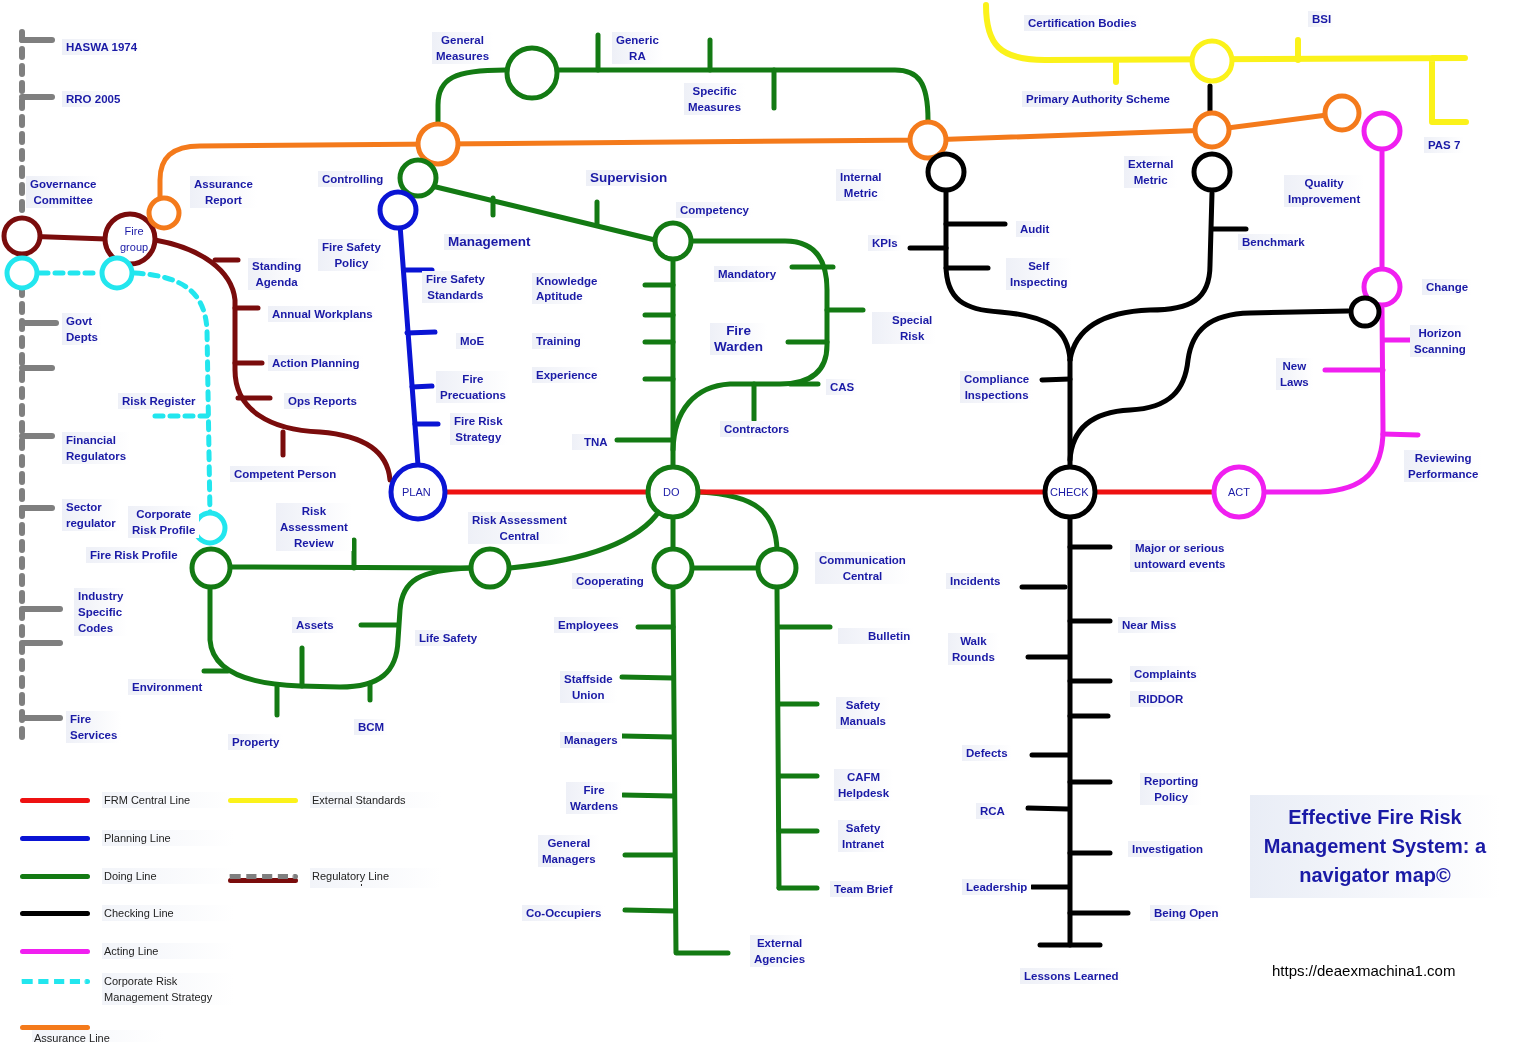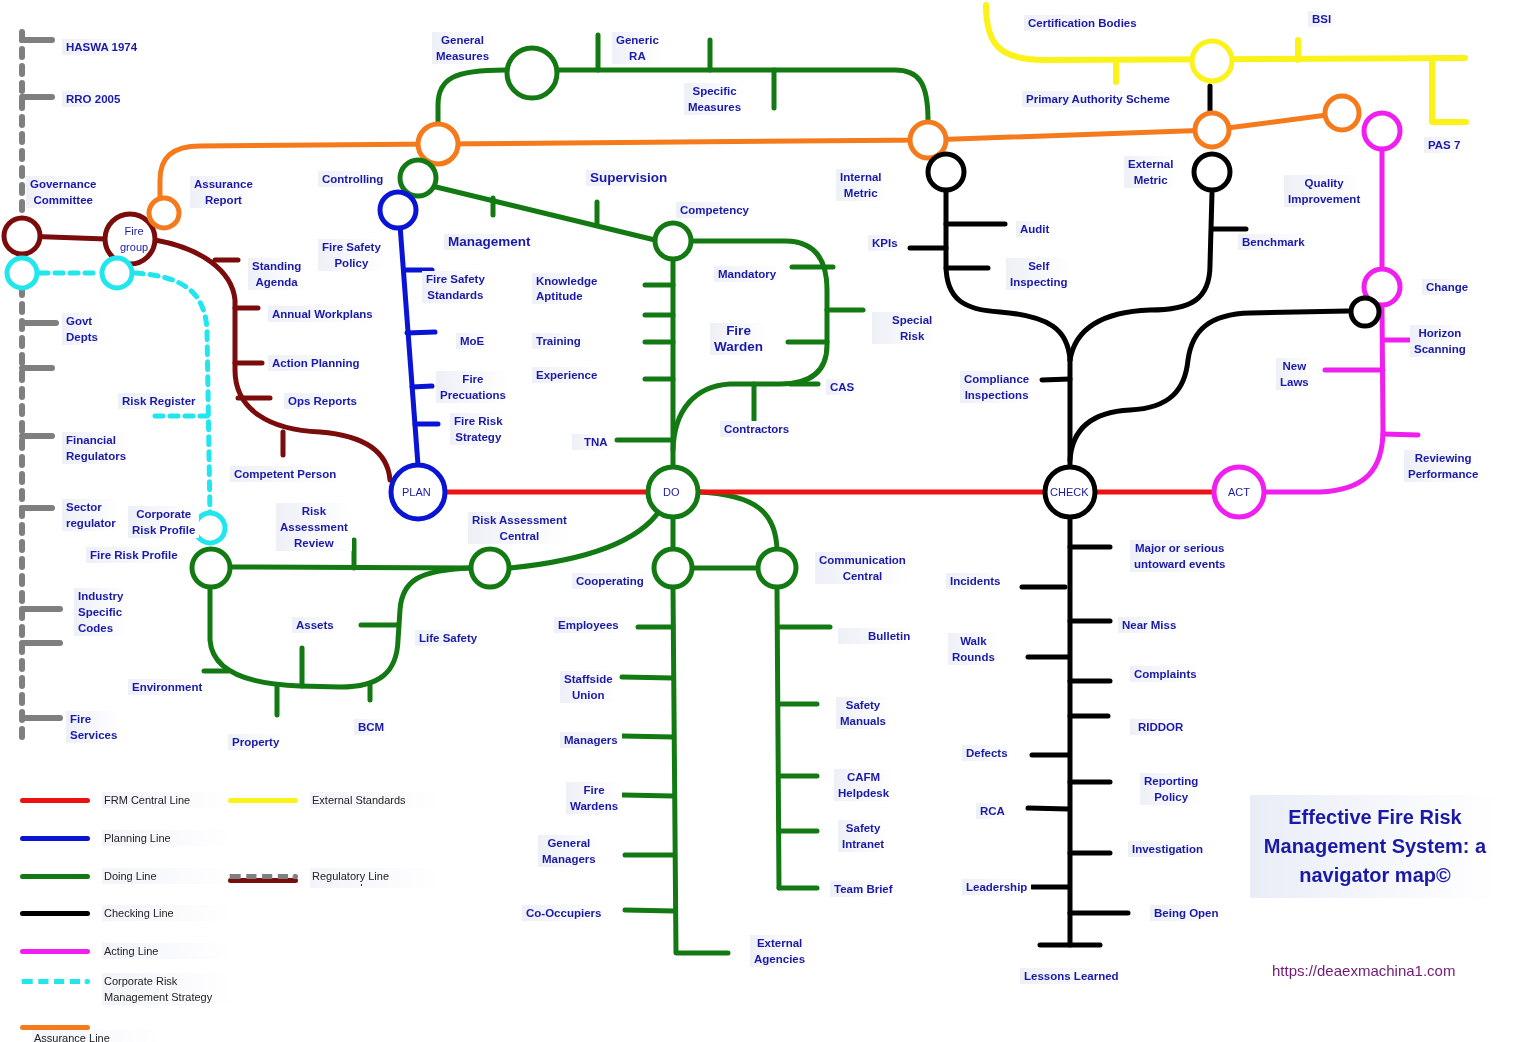--- a/index.html
+++ b/index.html
@@ -8,21 +8,21 @@
   .lbl { position: absolute; color: #1a1aa6; font-size: 11.5px; font-weight: bold; line-height: 16px; text-align: center; white-space: nowrap;
          background: linear-gradient(90deg, #eef0f7 0%, #ffffff 100%); padding: 0 4px; }
   .lbl.left { text-align: left; }
   .lbl.big { font-size: 13.5px; }
   .lbl.station { background: transparent; font-weight: normal; font-size: 11px; color: #1a1aa6; }
   .legend-item { position: absolute; display: flex; align-items: flex-start; }
   .legend-swatch { width: 70px; height: 0; margin-top: 6px; border-radius: 3px; }
   .legend-text { margin-left: 12px; font-size: 11px; color: #222; line-height: 16px; width: 130px; background: linear-gradient(90deg,#f2f4f9,#fff); padding-left: 2px; }
   #title-box { position: absolute; left: 1250px; top: 795px; width: 250px; text-align: center; color: #1a1aa6;
                font-size: 20px; font-weight: bold; line-height: 29px; background: linear-gradient(90deg,#e9edf6,#ffffff); padding: 8px 0; }
-  #url { position: absolute; left: 1272px; top: 962px; color: #701a75; font-size: 15px; }
+  #url { position: absolute; left: 1272px; top: 962px; color: #000000; font-size: 15px; }
 </style>
 </head>
 <body>
 
 <svg id="map" width="1515" height="1042" viewBox="0 0 1515 1042">
   <g fill="none" stroke-linecap="round" stroke-linejoin="round">
 
     <g stroke="#7f7f7f" stroke-width="6">
       <line x1="22" y1="32" x2="22" y2="740" stroke-dasharray="8 9"></line>
       <line x1="22" y1="40" x2="52" y2="40"></line>
@@ -321,21 +321,21 @@
 Laws</div>
     <div class="lbl" style="left: 1404px; top: 450px; white-space: pre;">Reviewing
 Performance</div>
     <div class="lbl" style="left: 1130px; top: 540px; white-space: pre;">Major or serious
 untoward events</div>
     <div class="lbl" style="left: 946px; top: 573px; white-space: pre;">Incidents</div>
     <div class="lbl" style="left: 1118px; top: 617px; white-space: pre;">Near Miss</div>
     <div class="lbl" style="left: 948px; top: 633px; white-space: pre;">Walk
 Rounds</div>
     <div class="lbl" style="left: 1130px; top: 666px; white-space: pre;">Complaints</div>
-    <div class="lbl" style="left: 1130px; top: 719px; white-space: pre; padding-left: 8px;">RIDDOR</div>
+    <div class="lbl" style="left: 1130px; top: 691px; white-space: pre; padding-left: 8px;">RIDDOR</div>
     <div class="lbl" style="left: 962px; top: 745px; white-space: pre;">Defects</div>
     <div class="lbl" style="left: 1140px; top: 773px; white-space: pre;">Reporting
 Policy</div>
     <div class="lbl" style="left: 976px; top: 803px; white-space: pre;">RCA</div>
     <div class="lbl" style="left: 1128px; top: 841px; white-space: pre;">Investigation</div>
     <div class="lbl" style="left: 962px; top: 879px; white-space: pre;">Leadership</div>
     <div class="lbl" style="left: 1150px; top: 905px; white-space: pre;">Being Open</div>
     <div class="lbl" style="left: 1020px; top: 968px; white-space: pre;">Lessons Learned</div>
   </div>
 

